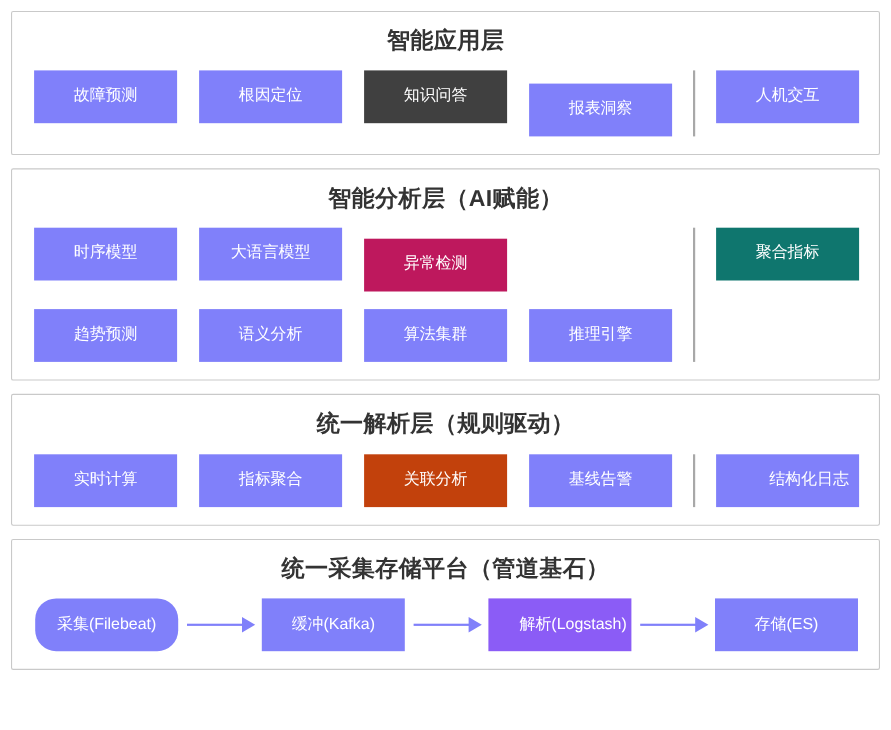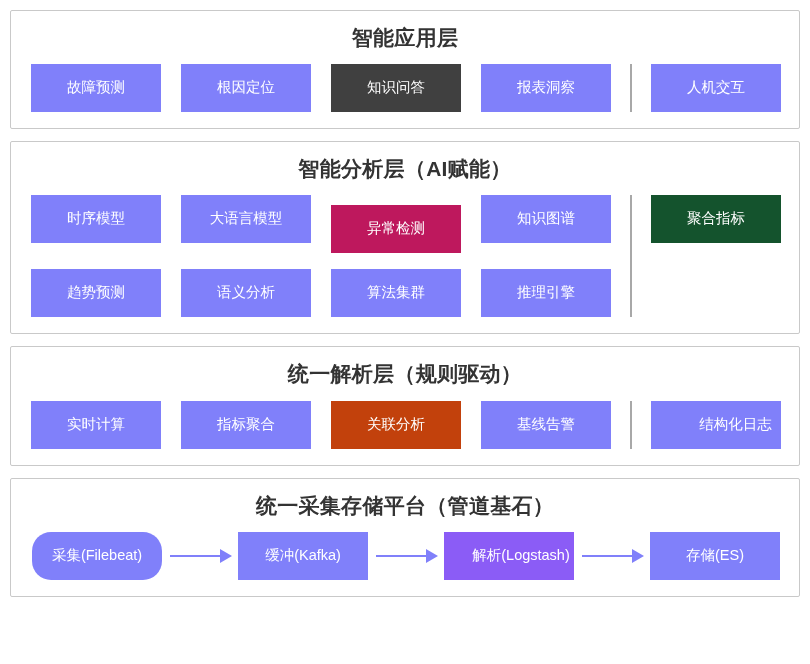--- a/index.html
+++ b/index.html
@@ -162,54 +162,53 @@
 
 <div class="canvas">
 
   <div class="layer-card" style="border-color: rgb(201, 201, 201);">
     <div class="layer-title" style="color: rgb(51, 51, 51);">智能应用层</div>
     <div class="row">
       <div class="group">
         <div class="node" style="background: rgb(128, 128, 250); color: rgb(255, 255, 255);">故障预测</div>
         <div class="node" style="background: rgb(128, 128, 250); color: rgb(255, 255, 255);">根因定位</div>
         <div class="node" style="background: #404040; color: rgb(255, 255, 255);">知识问答</div>
-        <div class="node" style="background: rgb(128, 128, 250); color: rgb(255, 255, 255);">报表洞察</div>
+        <div class="node" style="background: rgb(128, 128, 250); color: rgb(255, 255, 255); margin-top: 12px;">报表洞察</div>
       </div>
       <div class="divider-wrap">
         <div class="divider" style="background: rgb(168, 168, 168);"></div>
       </div>
       <div class="group group-right">
         <div class="node" style="background: rgb(128, 128, 250); color: rgb(255, 255, 255);">人机交互</div>
       </div>
     </div>
   </div>
 
   <div class="layer-card" style="border-color: rgb(201, 201, 201);">
     <div class="layer-title" style="color: rgb(51, 51, 51);">智能分析层（AI赋能）</div>
     <div class="split-rows">
       <div class="rows-col">
         <div class="group">
           <div class="node" style="background: rgb(128, 128, 250); color: rgb(255, 255, 255);">时序模型</div>
           <div class="node" style="background: rgb(128, 128, 250); color: rgb(255, 255, 255);">大语言模型</div>
           <div class="node" style="background: #be185d; color: rgb(255, 255, 255); margin-top: 10px;">异常检测</div>
-          <div class="node" style="background: rgb(128, 128, 250); color: rgb(255, 255, 255);">知识图谱</div>
         </div>
         <div class="group">
           <div class="node" style="background: rgb(128, 128, 250); color: rgb(255, 255, 255);">趋势预测</div>
           <div class="node" style="background: rgb(128, 128, 250); color: rgb(255, 255, 255); font-family: Liberation Serif, serif;">语义分析</div>
           <div class="node" style="background: rgb(128, 128, 250); color: rgb(255, 255, 255);">算法集群</div>
           <div class="node" style="background: rgb(128, 128, 250); color: rgb(255, 255, 255);">推理引擎</div>
         </div>
       </div>
       <div class="divider-wrap">
         <div class="divider" style="background: rgb(168, 168, 168);"></div>
       </div>
       <div class="rows-col">
         <div class="group">
-          <div class="node" style="background: #14532d; color: rgb(255, 255, 255);">聚合指标</div>
+          <div class="node" style="background: #0f766e; color: rgb(255, 255, 255);">聚合指标</div>
         </div>
       </div>
     </div>
   </div>
 
   <div class="layer-card" style="border-color: rgb(201, 201, 201);">
     <div class="layer-title" style="color: rgb(51, 51, 51);">统一解析层（规则驱动）</div>
     <div class="row">
       <div class="group">
         <div class="node" style="background: rgb(128, 128, 250); color: rgb(255, 255, 255);">实时计算</div>

